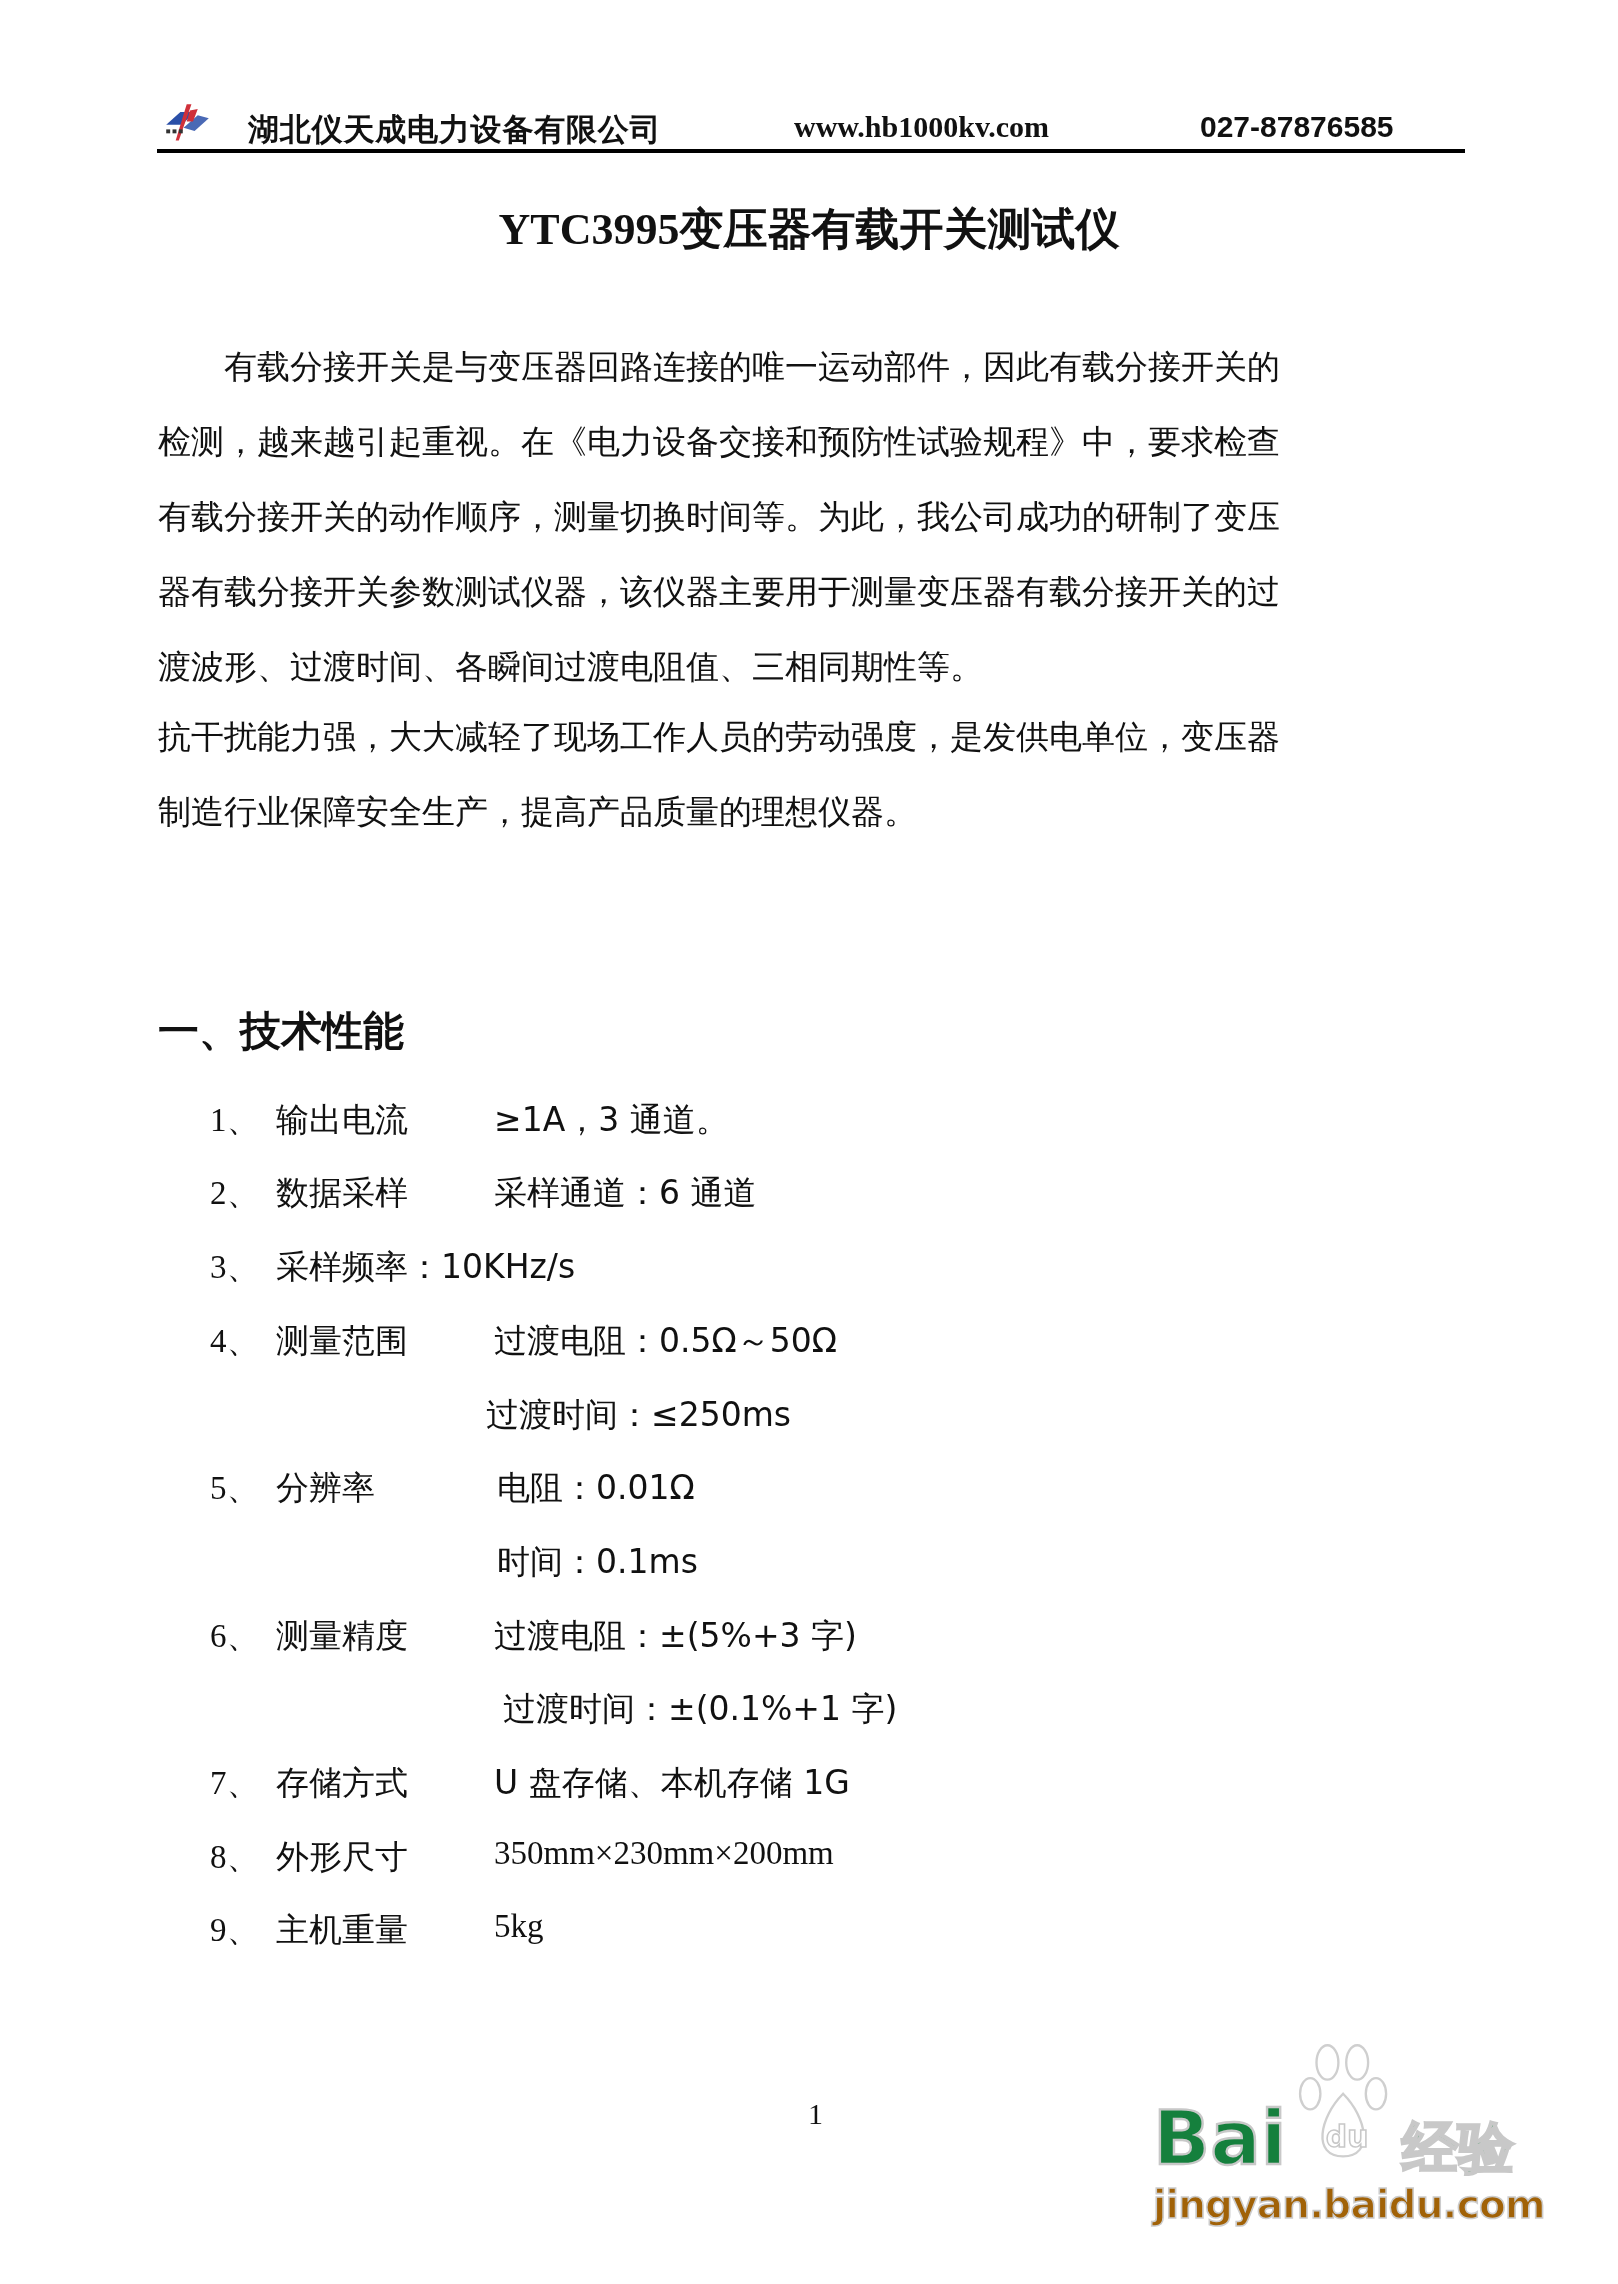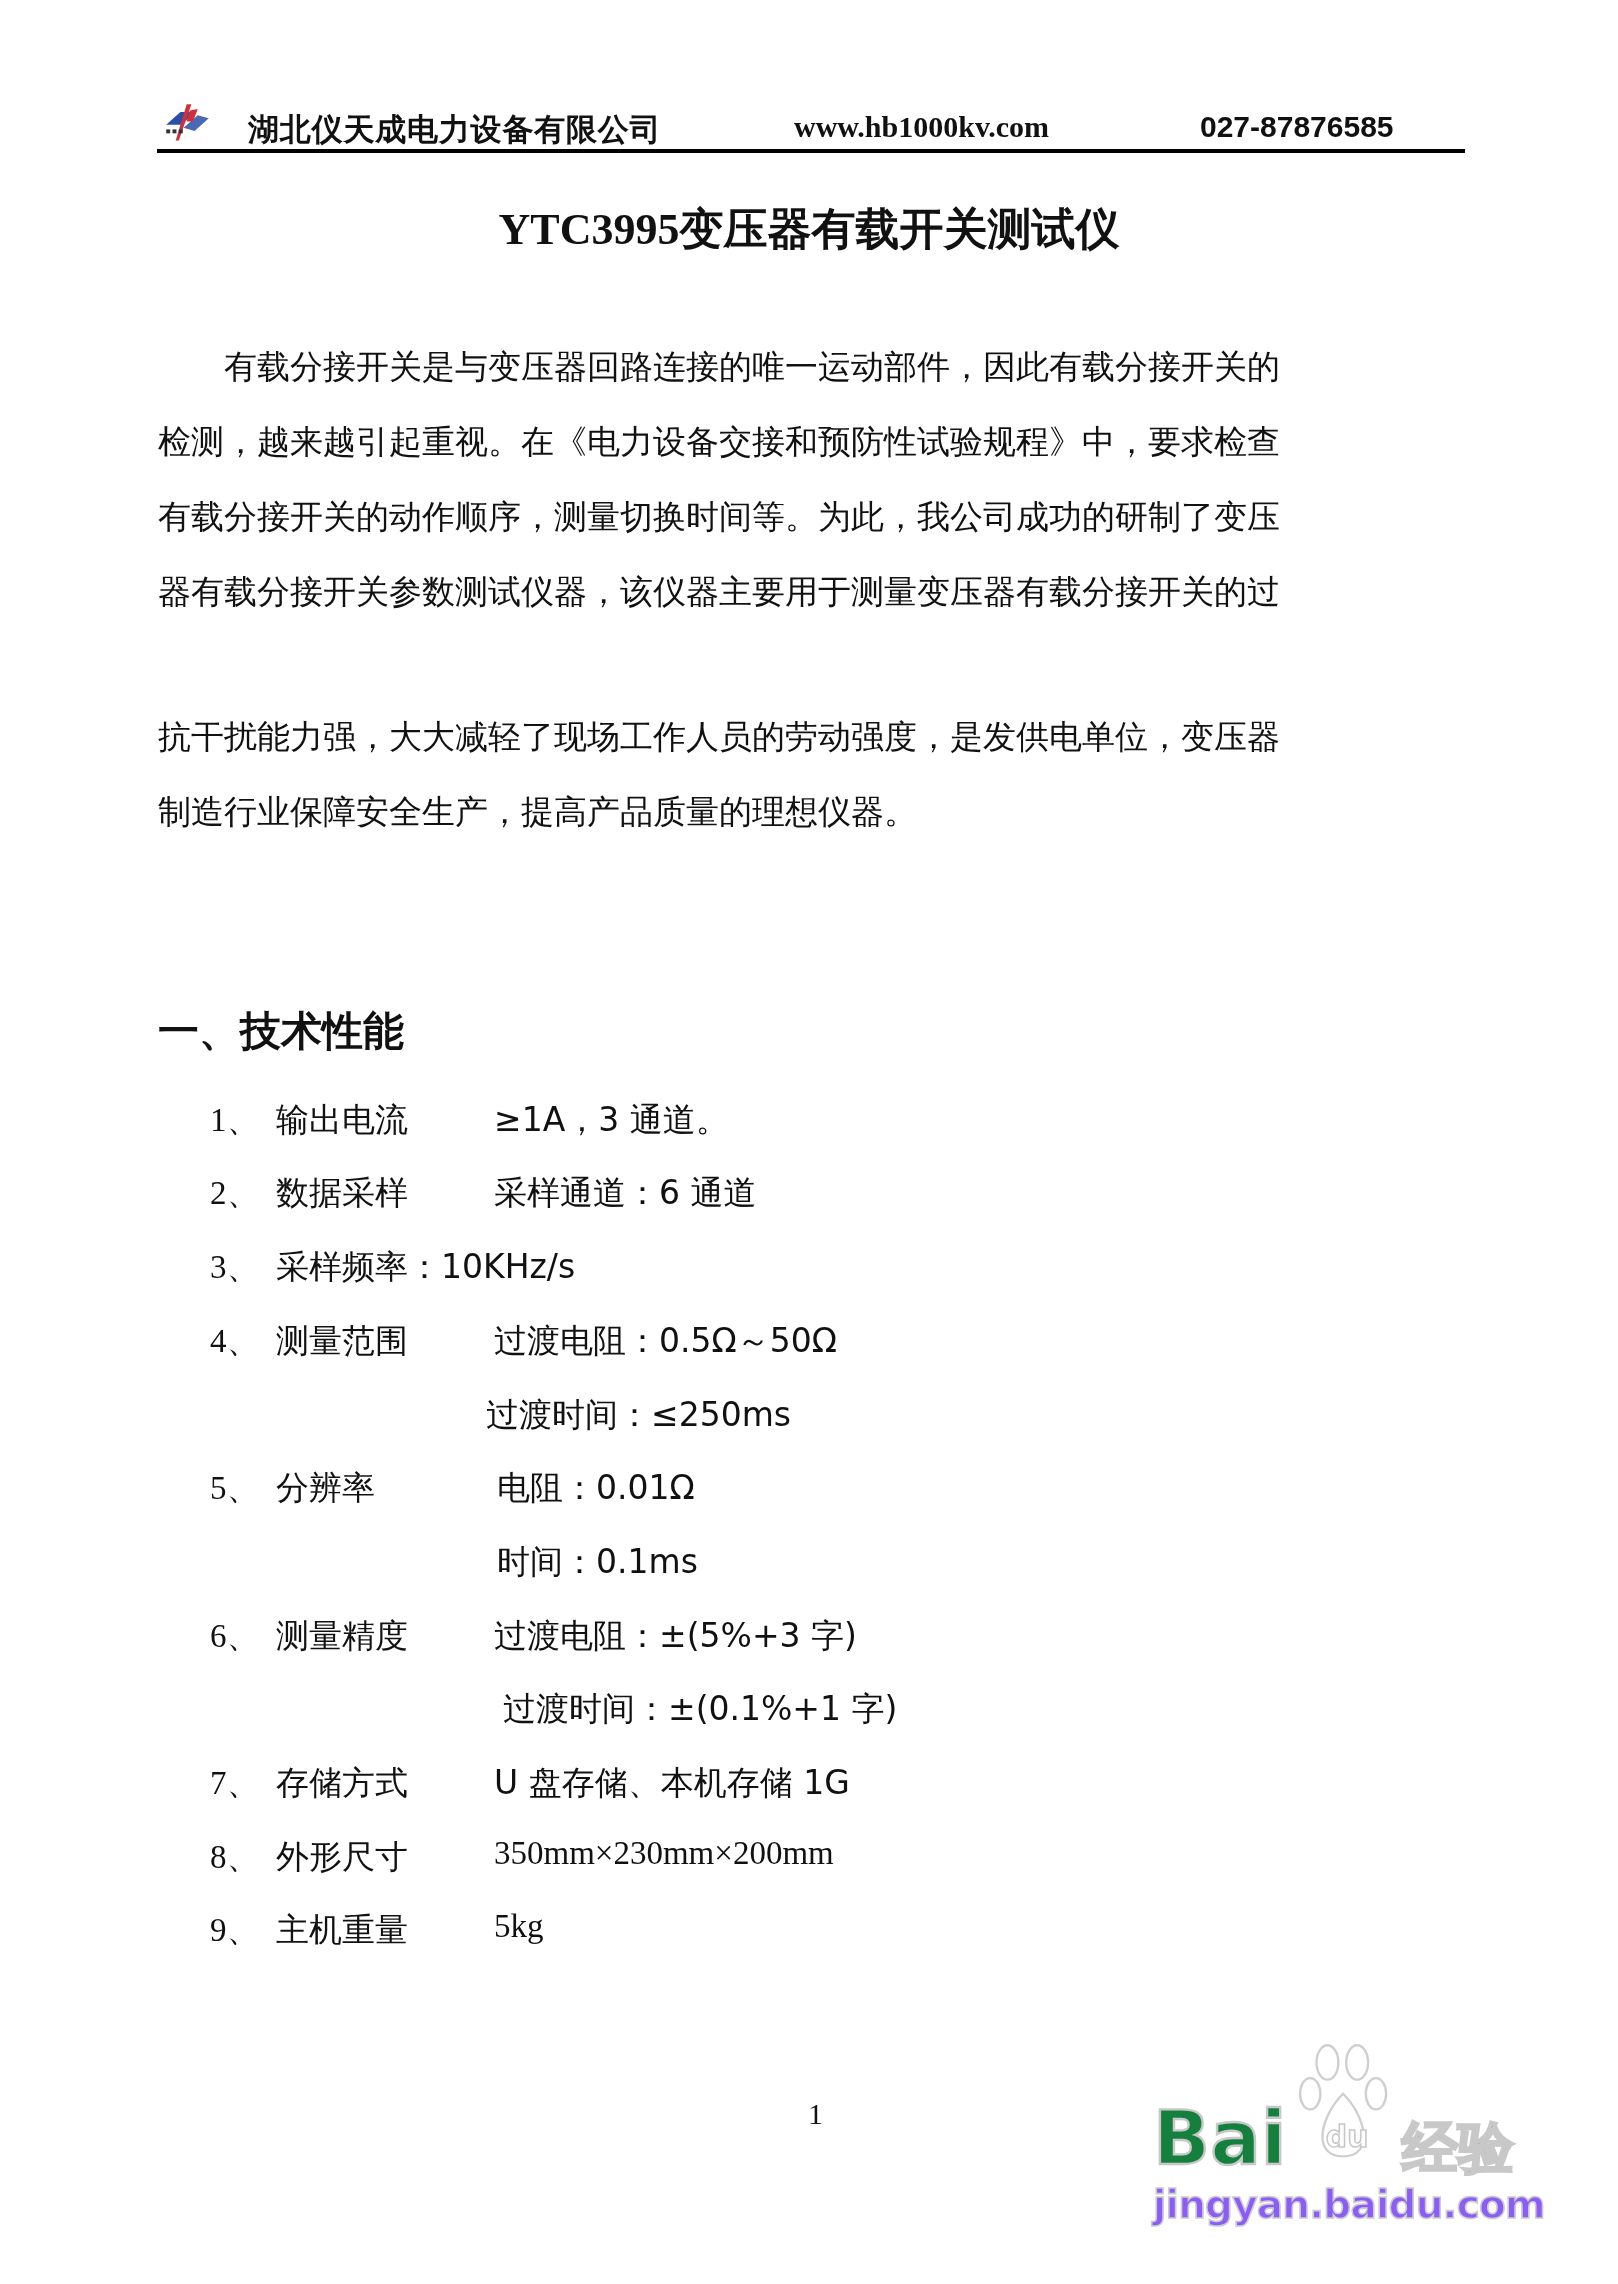--- a/index.html
+++ b/index.html
@@ -30,21 +30,21 @@
   .spec-num { position: absolute; left: 210px; font-family: "Liberation Serif", serif; }
   .spec-label { position: absolute; left: 276px; }
   .spec-value { position: absolute; left: 494px; }
   .spec-value .num, .mono-val { font-family: "Liberation Serif", serif; }
 
   .page-num { left: 808px; top: 2097px; font-size: 30px; font-family: "Liberation Serif", serif; }
 
   .watermark { left: 1153px; top: 2039px; width: 392px; height: 204px; }
   .wm-main { position: absolute; left: 0; top: 55px; font-family: "DejaVu Sans", sans-serif; font-size: 75px; font-weight: bold; color: #15803d;
     -webkit-text-stroke: 2.4px #c8c8c8; white-space: nowrap; }
-  .wm-sub { position: absolute; left: 0; top: 143px; font-family: "DejaVu Sans", sans-serif; font-size: 39px; font-weight: bold; color: #8b5cf6;
+  .wm-sub { position: absolute; left: 0; top: 143px; font-family: "DejaVu Sans", sans-serif; font-size: 39px; font-weight: bold; color: #a16207;
     -webkit-text-stroke: 1.6px #cccccc; white-space: nowrap; letter-spacing: -0.8px; }
   .paw { position: absolute; left: 143px; top: 0px; }
 </style>
 </head>
 <body>
 
 <div class="abs header">
   <div class="abs logo">
     <svg width="49" height="41" viewBox="0 0 62 52">
       <path d="M4 30 L22 14 L40 14 L24 30 Z" fill="#2a4fa8"></path>
@@ -64,20 +64,21 @@
 
 <div class="abs title">
   <span class="model">YTC3995</span><span>变压器有载开关测试仪</span>
 </div>
 
 <div class="abs para p1">
   <span class="line" style="padding-left:66px">有载分接开关是与变压器回路连接的唯一运动部件，因此有载分接开关的</span>
   <span class="line">检测，越来越引起重视。在《电力设备交接和预防性试验规程》中，要求检查</span>
   <span class="line">有载分接开关的动作顺序，测量切换时间等。为此，我公司成功的研制了变压</span>
   <span class="line">器有载分接开关参数测试仪器，该仪器主要用于测量变压器有载分接开关的过</span>
+  <span class="line">渡波形、过渡时间、各瞬间过渡电阻值、三相同期性等。</span>
 </div>
 
 <div class="abs para p2">
   <span class="line">抗干扰能力强，大大减轻了现场工作人员的劳动强度，是发供电单位，变压器</span>
   <span class="line">制造行业保障安全生产，提高产品质量的理想仪器。</span>
 </div>
 
 <div class="abs section-heading">一、技术性能</div>
 
 <div class="abs spec-row" style="top:1098px">

